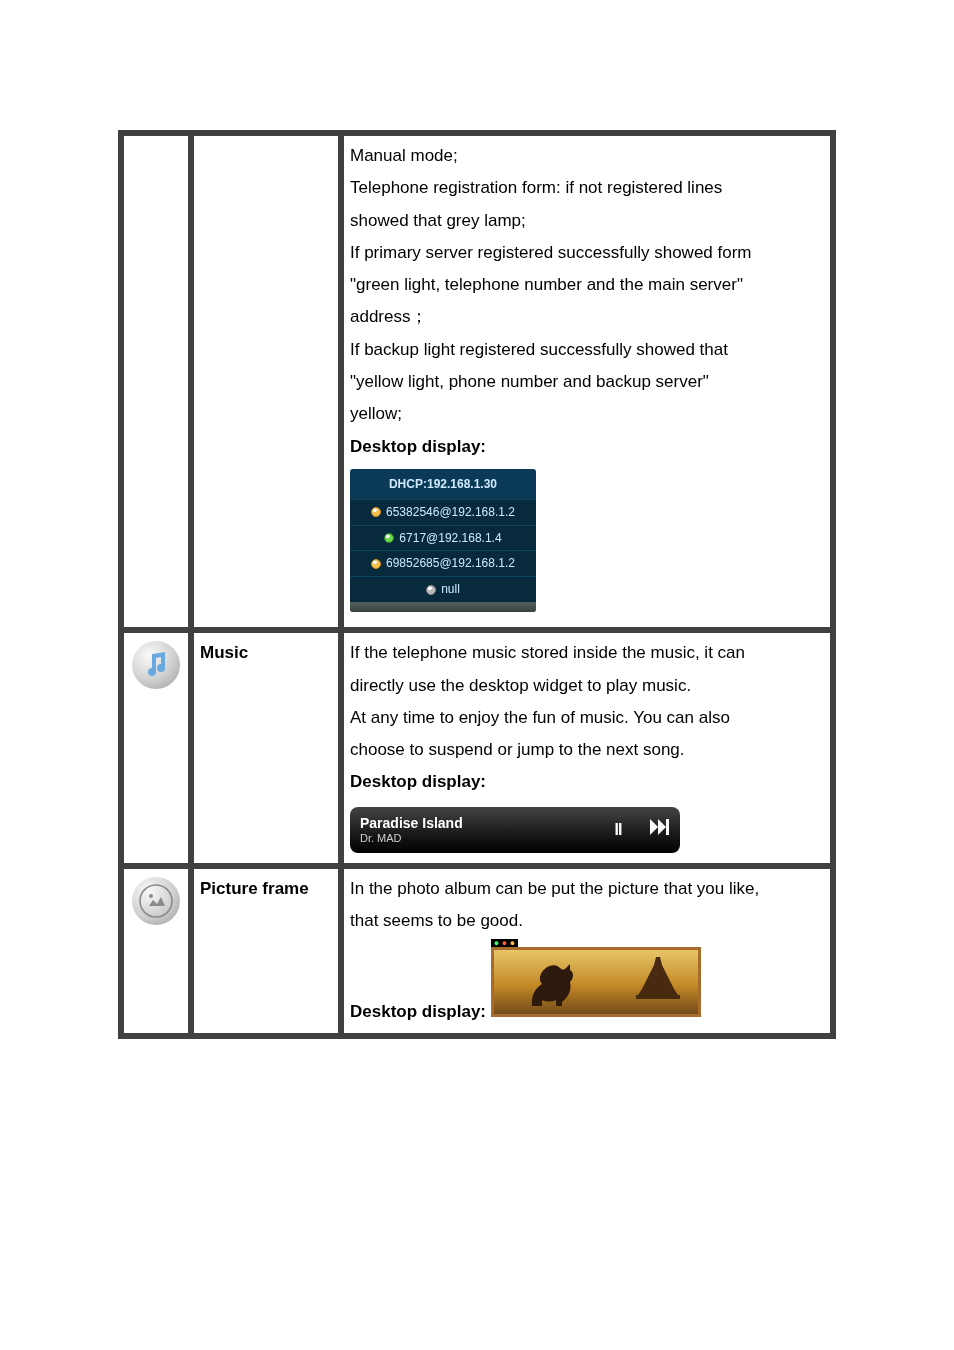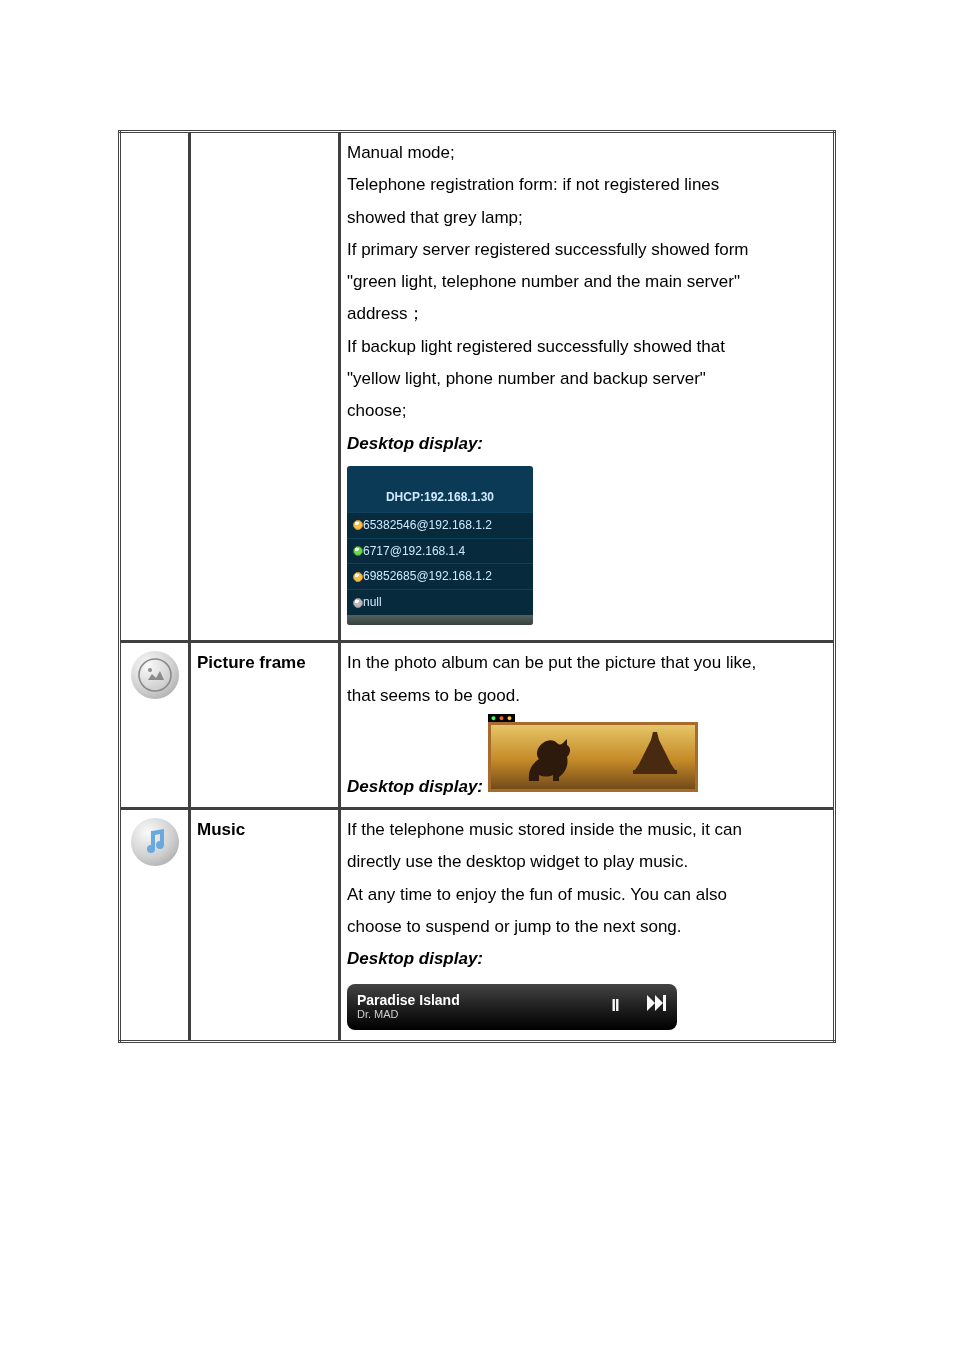--- a/index.html
+++ b/index.html
@@ -14,52 +14,54 @@
   }
   .page {
     padding: 130px 118px 60px 118px;
   }
   table.doc {
     border-collapse: collapse;
     width: 100%;
     border: 3px double #444;
   }
   table.doc td {
-    border: 3px solid #404040;
+    border: 6px solid #404040;
     vertical-align: top;
     padding: 4px 6px;
     line-height: 1.9;
   }
   .col-icon { width: 70px; text-align: center; }
   .col-name { width: 150px; font-weight: 700; }
   .col-desc {}
-  .bold { font-weight: 700; font-style: italic; }
+  .bold { font-weight: 700; }
 
   
   .net-widget {
     display: inline-block;
     width: 186px;
     background: #0a3a55;
     font-size: 12px;
     padding-bottom: 0;
     border-radius: 3px;
     overflow: hidden;
   }
   .net-widget .hdr {
     color: #cfe9ff;
     font-weight: 700;
     text-align: center;
-    padding: 20px 0 3px;
+    padding: 4px 0 3px;
   }
   .net-reg {
     display: flex;
     align-items: center;
+    gap: 5px;
     background: #082a3d;
     padding: 1px 6px;
     border-top: 1px solid #0e4360;
+    justify-content: center;
   }
   .net-reg .dot {
     width: 10px; height: 10px; border-radius: 50%;
     border: 1px solid #d68b1f;
     background: radial-gradient(circle at 35% 30%, #fff 0 25%, transparent 26%), #f2c24e;
     flex: 0 0 auto;
   }
   .net-reg .dot.green { background: radial-gradient(circle at 35% 30%, #fff 0 25%, transparent 26%), #6ed84e; border-color: #2e8a1e; }
   .net-reg .dot.yellow { background: radial-gradient(circle at 35% 30%, #fff 0 25%, transparent 26%), #f2c24e; border-color: #d68b1f; }
   .net-reg .dot.grey { background: radial-gradient(circle at 35% 30%, #fff 0 25%, transparent 26%), #bbb; border-color: #888; }
@@ -157,21 +159,21 @@
       <td class="col-name"></td>
       <td class="col-desc">
         <span>Manual mode;</span><br>
         <span>Telephone registration form: if not registered lines</span><br>
         <span>showed that grey lamp;</span><br>
         <span>If primary server registered successfully showed form</span><br>
         <span>"green light, telephone number and the main server"</span><br>
         <span>address；</span><br>
         <span>If backup light registered successfully showed that</span><br>
         <span>"yellow light, phone number and backup server"</span><br>
-        <span>choose;</span><br>
+        <span>yellow;</span><br>
         <span class="bold">Desktop display:</span>
         <div style="height:6px"></div>
         <div class="net-widget">
           <div class="hdr">DHCP:192.168.1.30</div>
           <div class="net-reg">
             <div class="dot yellow"></div>
             <span>65382546@192.168.1.2</span>
           </div>
           <div class="net-reg">
             <div class="dot green"></div>
@@ -179,20 +181,54 @@
           </div>
           <div class="net-reg">
             <div class="dot yellow"></div>
             <span>69852685@192.168.1.2</span>
           </div>
           <div class="net-reg">
             <div class="dot grey"></div>
             <span>null</span>
           </div>
           <div class="foot"></div>
+        </div>
+      </td>
+    </tr>
+
+    <tr>
+      <td class="col-icon">
+        <div class="app-icon">
+          <svg viewBox="0 0 34 34">
+            <path d="M14 6 L26 4 V20 A4 4 0 1 1 22 16 V9 L17 10 V24 A4 4 0 1 1 13 20 V6 Z" fill="#6aa8e0"></path>
+          </svg>
+        </div>
+      </td>
+      <td class="col-name">
+        <span>Music</span>
+      </td>
+      <td class="col-desc">
+        <span>If the telephone music stored inside the music, it can</span><br>
+        <span>directly use the desktop widget to play music.</span><br>
+        <span>At any time to enjoy the fun of music. You can also</span><br>
+        <span>choose to suspend or jump to the next song.</span><br>
+        <span class="bold">Desktop display:</span>
+        <div class="music-widget">
+          <div class="txt">
+            <div class="song">Paradise Island</div>
+            <div class="artist">Dr. MAD</div>
+          </div>
+          <div style="flex:1"></div>
+          <div class="ctrl">II</div>
+          <div class="ctrl">
+            <svg viewBox="0 0 20 16" fill="#fafafa">
+                  <path d="M0 0 L8 8 L0 16 Z M8 0 L16 8 L8 16 Z"></path>
+                  <rect x="16" y="0" width="3" height="16"></rect>
+                </svg>
+          </div>
         </div>
       </td>
     </tr>
 
     <tr>
       <td class="col-icon">
         <div class="app-icon">
           <svg viewBox="0 0 34 34">
             <circle cx="17" cy="17" r="16" fill="none" stroke="#8a8a8a" stroke-width="1.6"></circle>
             <path d="M10 22 L14 16 L18 20 L22 13 L26 22 Z" fill="#8a8a8a"></path>
@@ -224,49 +260,15 @@
                 <path d="M18 32 H42 L46 40 H14 Z"></path>
                 <path d="M22 24 H38 L42 32 H18 Z"></path>
                 <path d="M26 16 H34 L38 24 H22 Z"></path>
                 <path d="M28 8  H32 L34 16 H26 Z"></path>
               </svg>
             </div>
           </div>
         </div>
       </td>
     </tr>
-
-    <tr>
-      <td class="col-icon">
-        <div class="app-icon">
-          <svg viewBox="0 0 34 34">
-            <path d="M14 6 L26 4 V20 A4 4 0 1 1 22 16 V9 L17 10 V24 A4 4 0 1 1 13 20 V6 Z" fill="#6aa8e0"></path>
-          </svg>
-        </div>
-      </td>
-      <td class="col-name">
-        <span>Music</span>
-      </td>
-      <td class="col-desc">
-        <span>If the telephone music stored inside the music, it can</span><br>
-        <span>directly use the desktop widget to play music.</span><br>
-        <span>At any time to enjoy the fun of music. You can also</span><br>
-        <span>choose to suspend or jump to the next song.</span><br>
-        <span class="bold">Desktop display:</span>
-        <div class="music-widget">
-          <div class="txt">
-            <div class="song">Paradise Island</div>
-            <div class="artist">Dr. MAD</div>
-          </div>
-          <div style="flex:1"></div>
-          <div class="ctrl">II</div>
-          <div class="ctrl">
-            <svg viewBox="0 0 20 16" fill="#fafafa">
-                  <path d="M0 0 L8 8 L0 16 Z M8 0 L16 8 L8 16 Z"></path>
-                  <rect x="16" y="0" width="3" height="16"></rect>
-                </svg>
-          </div>
-        </div>
-      </td>
-    </tr>
   </tbody>
     </table>
 </div>
 
 </body></html>

